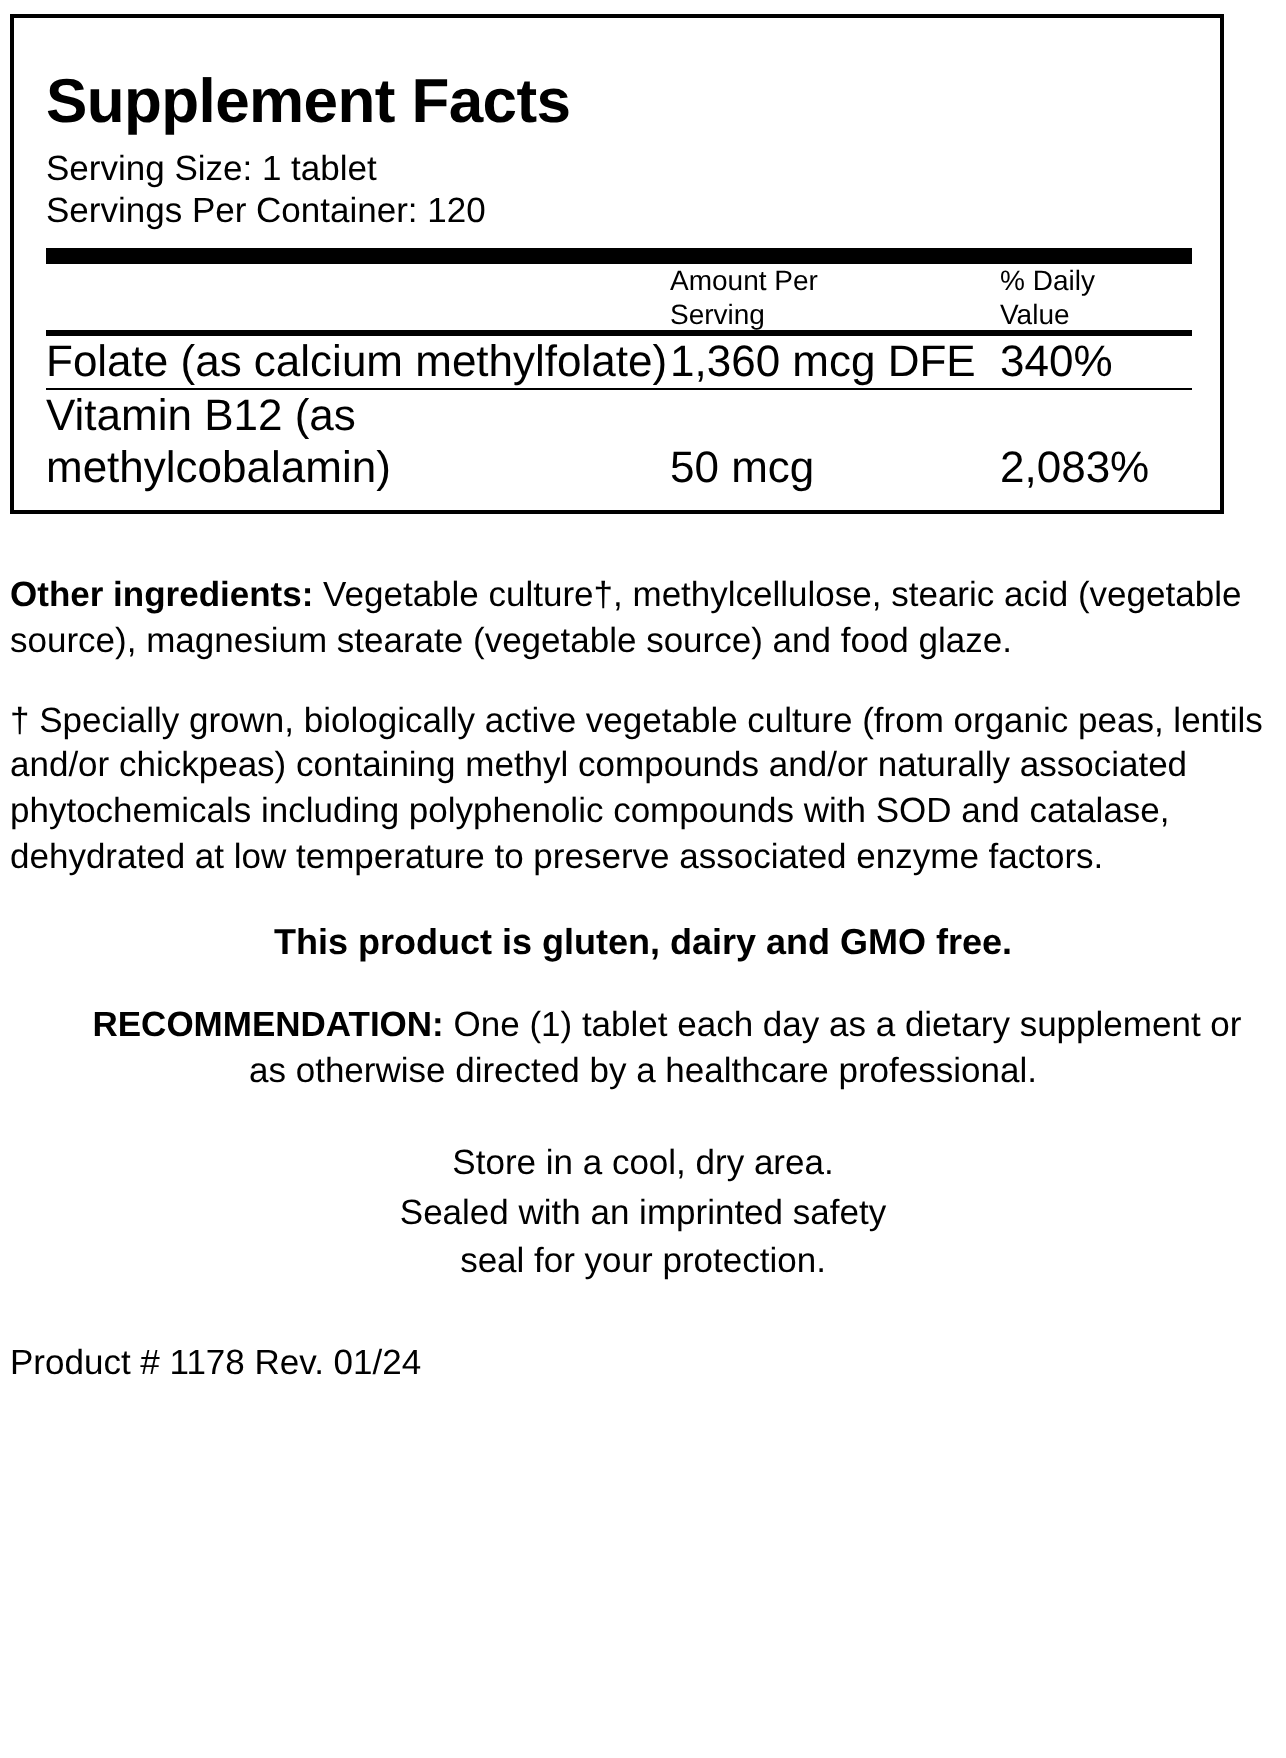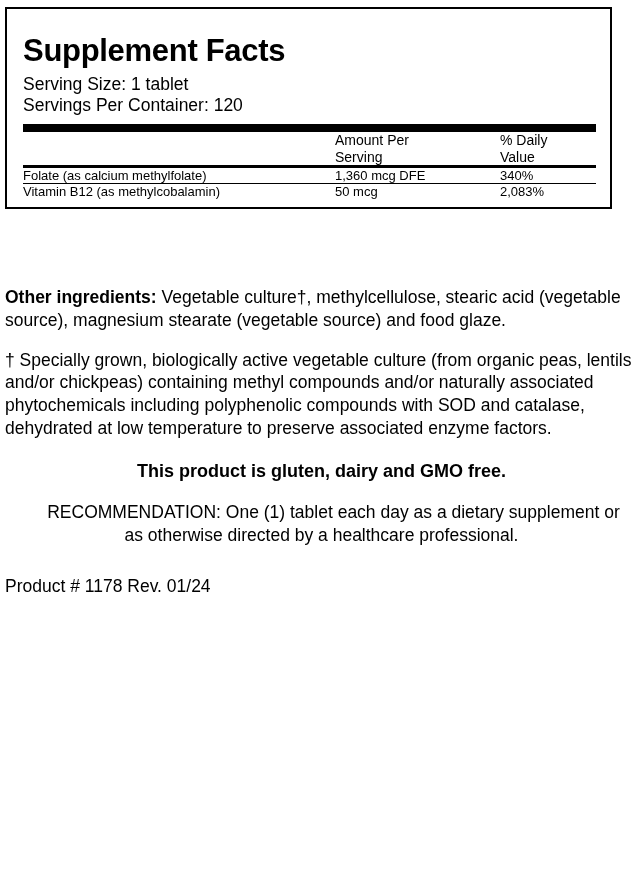--- a/index.html
+++ b/index.html
@@ -63,21 +63,21 @@
     font-weight: bold;
     font-size: 14px;
     line-height: 1.18;
     padding: 3px 0 4px 0;
   }
   .hdr-amount { width: 165px; }
   .hdr-dv { width: 96px; }
 
   .nut-row td {
     padding: 6px 0 7px 0;
-    font-size: 13px;
+    font-size: 22px;
     margin-left: 48px;
   }
   .nut-name { padding-left: 2px; }
   .nut-amt { text-align: right; }
   .nut-dv  { text-align: right; }
 
   .row-sep td { border-top: 1.6px solid #000; }
 
   
   .body-wrap {
@@ -104,21 +104,21 @@
     font-size: 18px;
     margin: 20px 0 18px 0;
   }
   .recommend {
     text-align: center;
     font-size: 17.5px;
     line-height: 1.33;
     margin: 0 0 22px 0;
     padding: 0 8px;
   }
-  .recommend b { font-weight: normal; padding-left: 24px; }
+  .recommend b { font-weight: bold; padding-left: 24px; }
   .keepout {
     text-align: center;
     font-weight: bold;
     font-size: 18px;
     margin: 0 0 7px 0;
   }
   .store {
     text-align: center;
     font-size: 17.5px;
     line-height: 1.38;
@@ -176,15 +176,20 @@
 <div class="body-wrap">
 
   <p class="other-ing"><b>Other ingredients:</b><span> Vegetable culture†, methylcellulose, stearic acid (vegetable source), magnesium stearate (vegetable source) and food glaze.</span></p>
 
   <p class="dagger-note">† Specially grown, biologically active vegetable culture (from organic peas, lentils and/or chickpeas) containing methyl compounds and/or naturally associated phytochemicals including polyphenolic compounds with SOD and catalase, dehydrated at low temperature to preserve associated enzyme factors.</p>
 
   <p class="free-claim">This product is gluten, dairy and GMO free.</p>
 
   <p class="recommend"><b>RECOMMENDATION:</b><span> One (1) tablet each day as a dietary supplement or as otherwise directed by a healthcare professional.</span></p>
 
+  <p class="store">
+    <span>Store in a cool, dry area.</span><br>
+    <span>Sealed with an imprinted safety</span><br>
+    <span>seal for your protection.</span>
+  </p>
 
   <p class="product-line">Product # 1178  Rev. 01/24</p>
 </div>
 
 </body></html>

